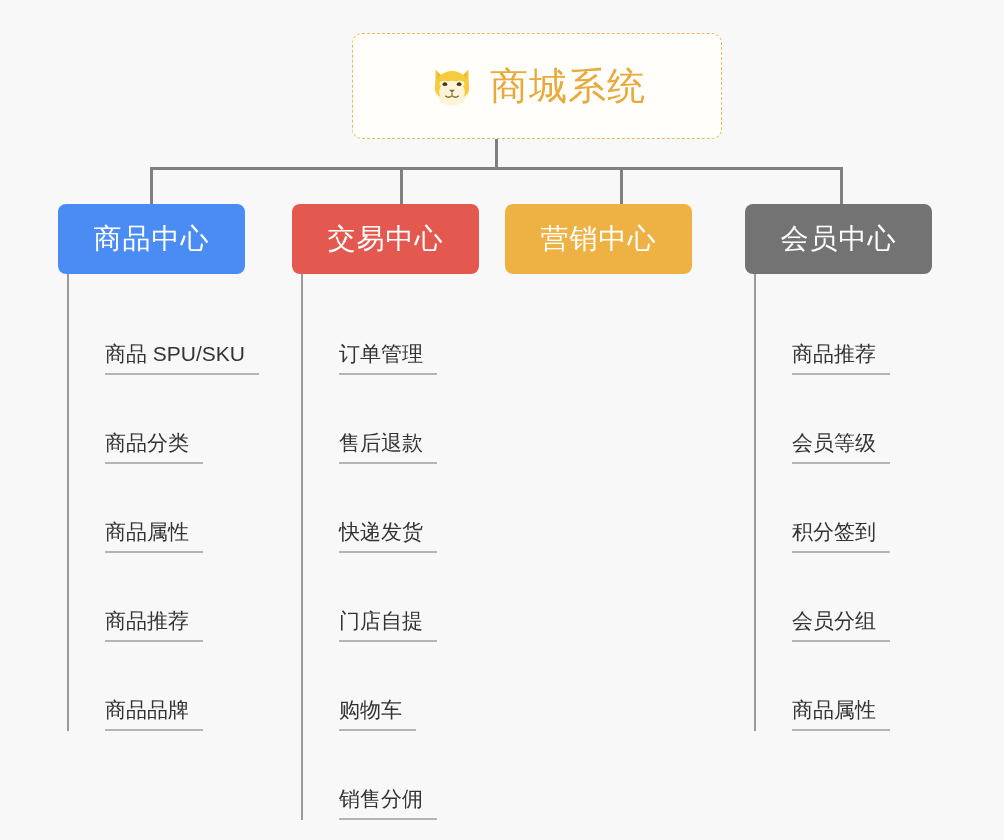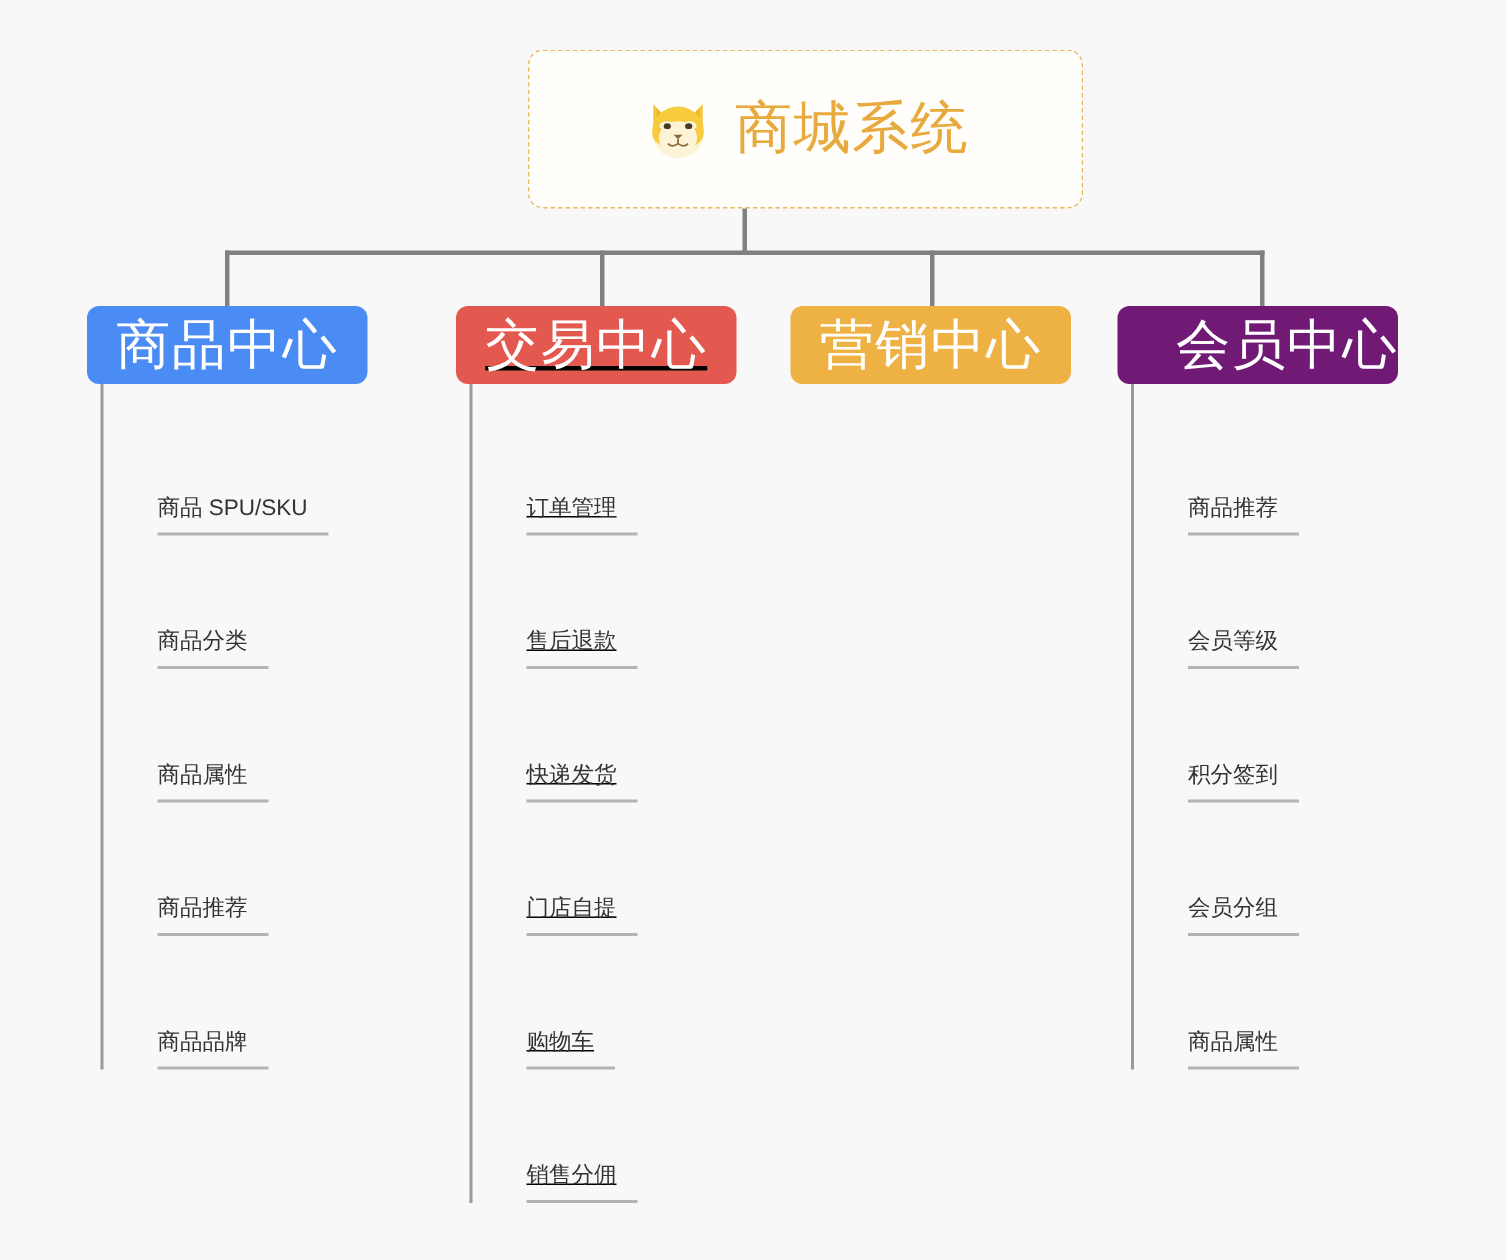--- a/index.html
+++ b/index.html
@@ -75,28 +75,28 @@
   }
 
   
   .column {
     position: absolute;
     top: 204px;
     width: 187px;
   }
   .cat-box {
     width: 187px;
-    height: 52px;
+    height: 70px;
     box-sizing: border-box;
     border-radius: 8px;
     display: flex;
     align-items: center;
     justify-content: center;
     color: #ffffff;
-    font-size: 36px;
+    font-size: 28px;
     letter-spacing: 1px;
   }
 
   
   .items {
     position: relative;
     margin-left: 9px;
     border-left: 2px solid #9a9a9a;
     padding-top: 12px;
   }
@@ -104,21 +104,21 @@
     position: relative;
     height: 89px;
     display: flex;
     align-items: flex-end;
   }
   .item-inner {
     display: inline-block;
     margin-left: 36px;
     padding: 0 14px 7px 0;
     border-bottom: 2px solid #b4b4b4;
-    font-size: 15px;
+    font-size: 21px;
     color: #333333;
     white-space: nowrap;
     line-height: 1.2;
   }
 </style>
 </head>
 <body style="background: rgb(248, 248, 248);">
 
 <div id="diagram">
 
@@ -166,21 +166,21 @@
         </div>
       <div class="item">
           <span class="item-inner">商品推荐</span>
         </div>
       <div class="item">
           <span class="item-inner">商品品牌</span>
         </div>
     </div>
   </div>
 
-  <div class="column" style="left:304px;text-decoration:underline;">
+  <div class="column" style="left:292px;">
     <div class="cat-box" style="background: rgb(228, 89, 79);">
       <span>交易中心</span>
     </div>
     <div class="items">
       <div class="item">
           <span class="item-inner">订单管理</span>
         </div>
       <div class="item">
           <span class="item-inner">售后退款</span>
         </div>
@@ -192,28 +192,28 @@
         </div>
       <div class="item">
           <span class="item-inner">购物车</span>
         </div>
       <div class="item">
           <span class="item-inner">销售分佣</span>
         </div>
     </div>
   </div>
 
-  <div class="column" style="left:527px;">
+  <div class="column" style="left:505px;">
     <div class="cat-box" style="background: rgb(238, 178, 68);">
       <span>营销中心</span>
     </div>
   </div>
 
   <div class="column" style="left:745px;">
-    <div class="cat-box" style="background: #701a75; justify-content: flex-end;">
+    <div class="cat-box" style="background: #737373;">
       <span>会员中心</span>
     </div>
     <div class="items">
       <div class="item">
           <span class="item-inner">商品推荐</span>
         </div>
       <div class="item">
           <span class="item-inner">会员等级</span>
         </div>
       <div class="item">

